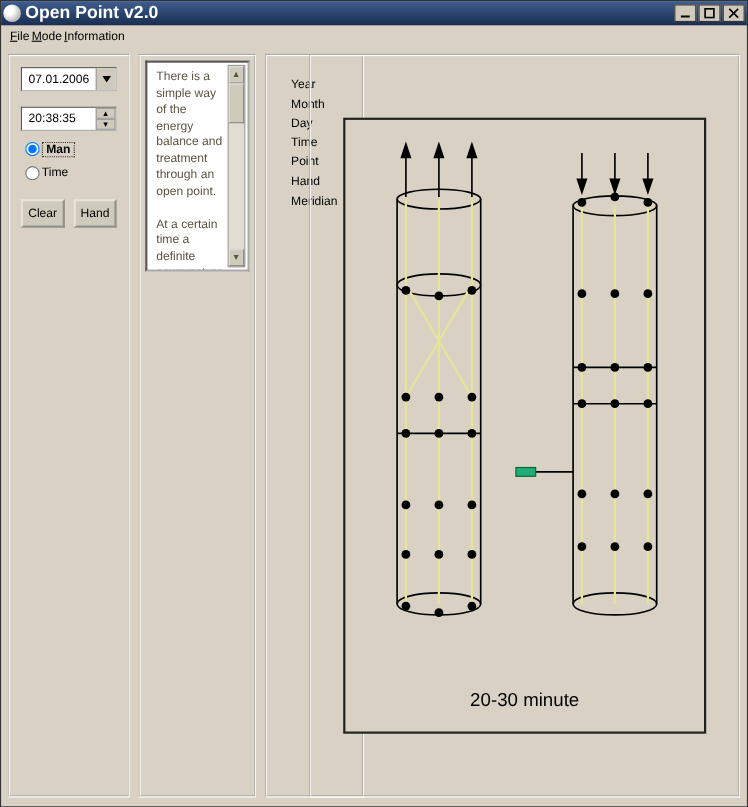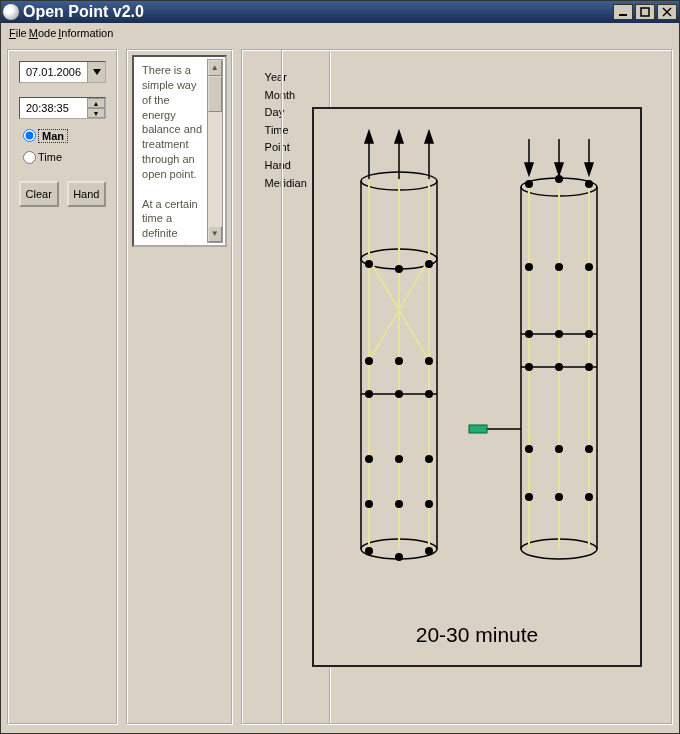--- a/index.html
+++ b/index.html
@@ -151,21 +151,21 @@
     background: #d8d1c4;
     border: 2px solid #222;
     margin-top: 46px;
     position: relative;
   }
   .diagram-caption {
     position:absolute;
     bottom: 18px;
     left: 0; right: 0;
     text-align:center;
-    font-size: 21px;
+    font-size: 17px;
     color: #000;
   }
 </style>
 </head>
 <body>
 
 <div class="window">
 
   <div class="titlebar">
     <span class="app-icon"></span>

